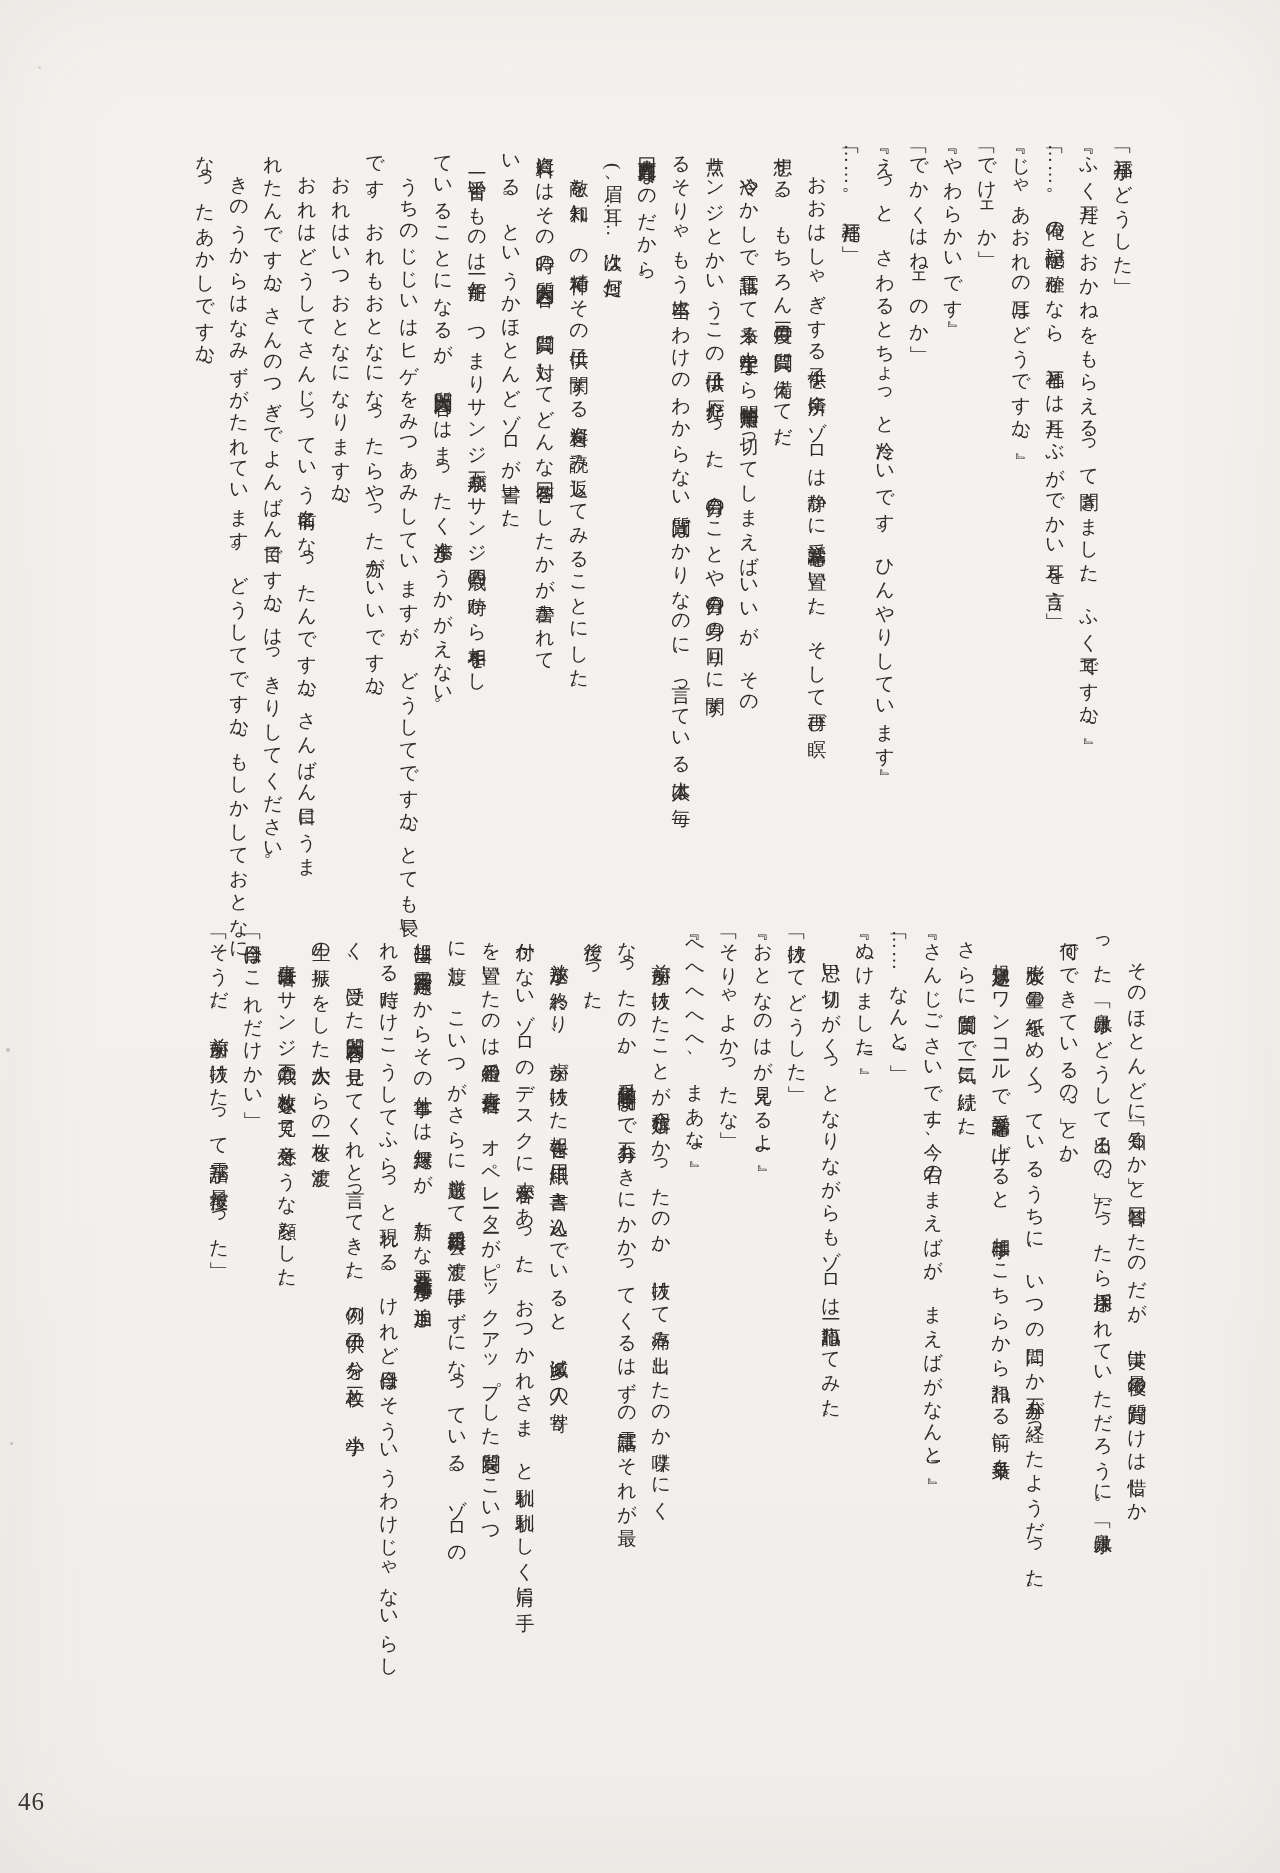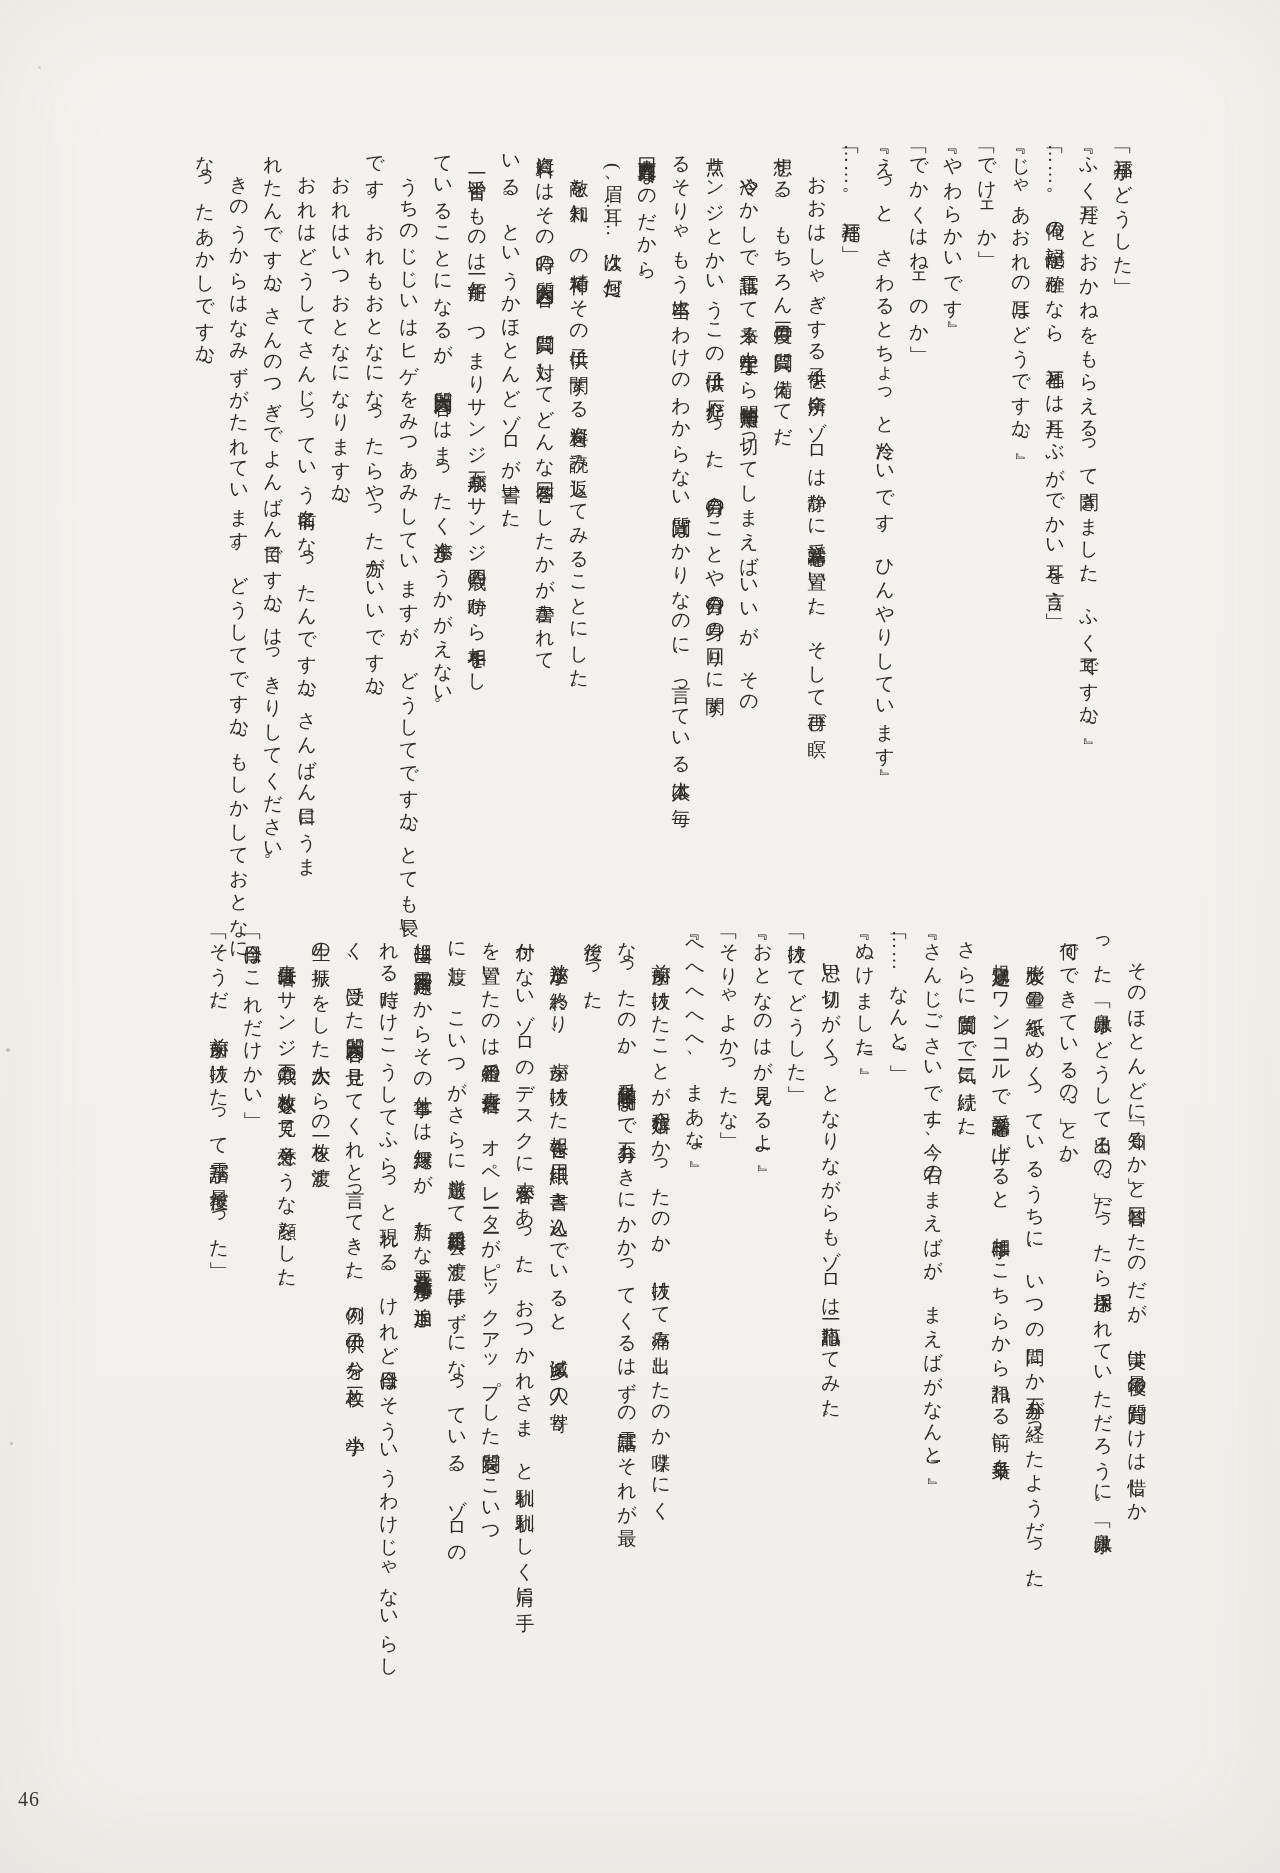--- a/index.html
+++ b/index.html
@@ -31,21 +31,21 @@
     line-height:34px;        
     letter-spacing:2px;      
     white-space:nowrap;
     font-weight:400;
   }
   .block-top{ top:142px; right:140px; height:748px; }
   .block-bottom{ top:928px; right:126px; height:748px; }
   .page-number{
     position:absolute;
     left:18px; top:1788px;
-    font-size:20px;
+    font-size:25px;
     color:#3a3834;
     letter-spacing:1px;
   }
   .speck{
     position:absolute;width:4px;height:4px;border-radius:50%;
     background:#8e8a80;opacity:.45;
   }
   .speck.s1{ left:6px; top:1048px; }
   .speck.s2{ left:10px; top:1442px; width:3px;height:3px;}
   .speck.s3{ left:38px; top:66px; width:3px;height:3px; opacity:.3;}

